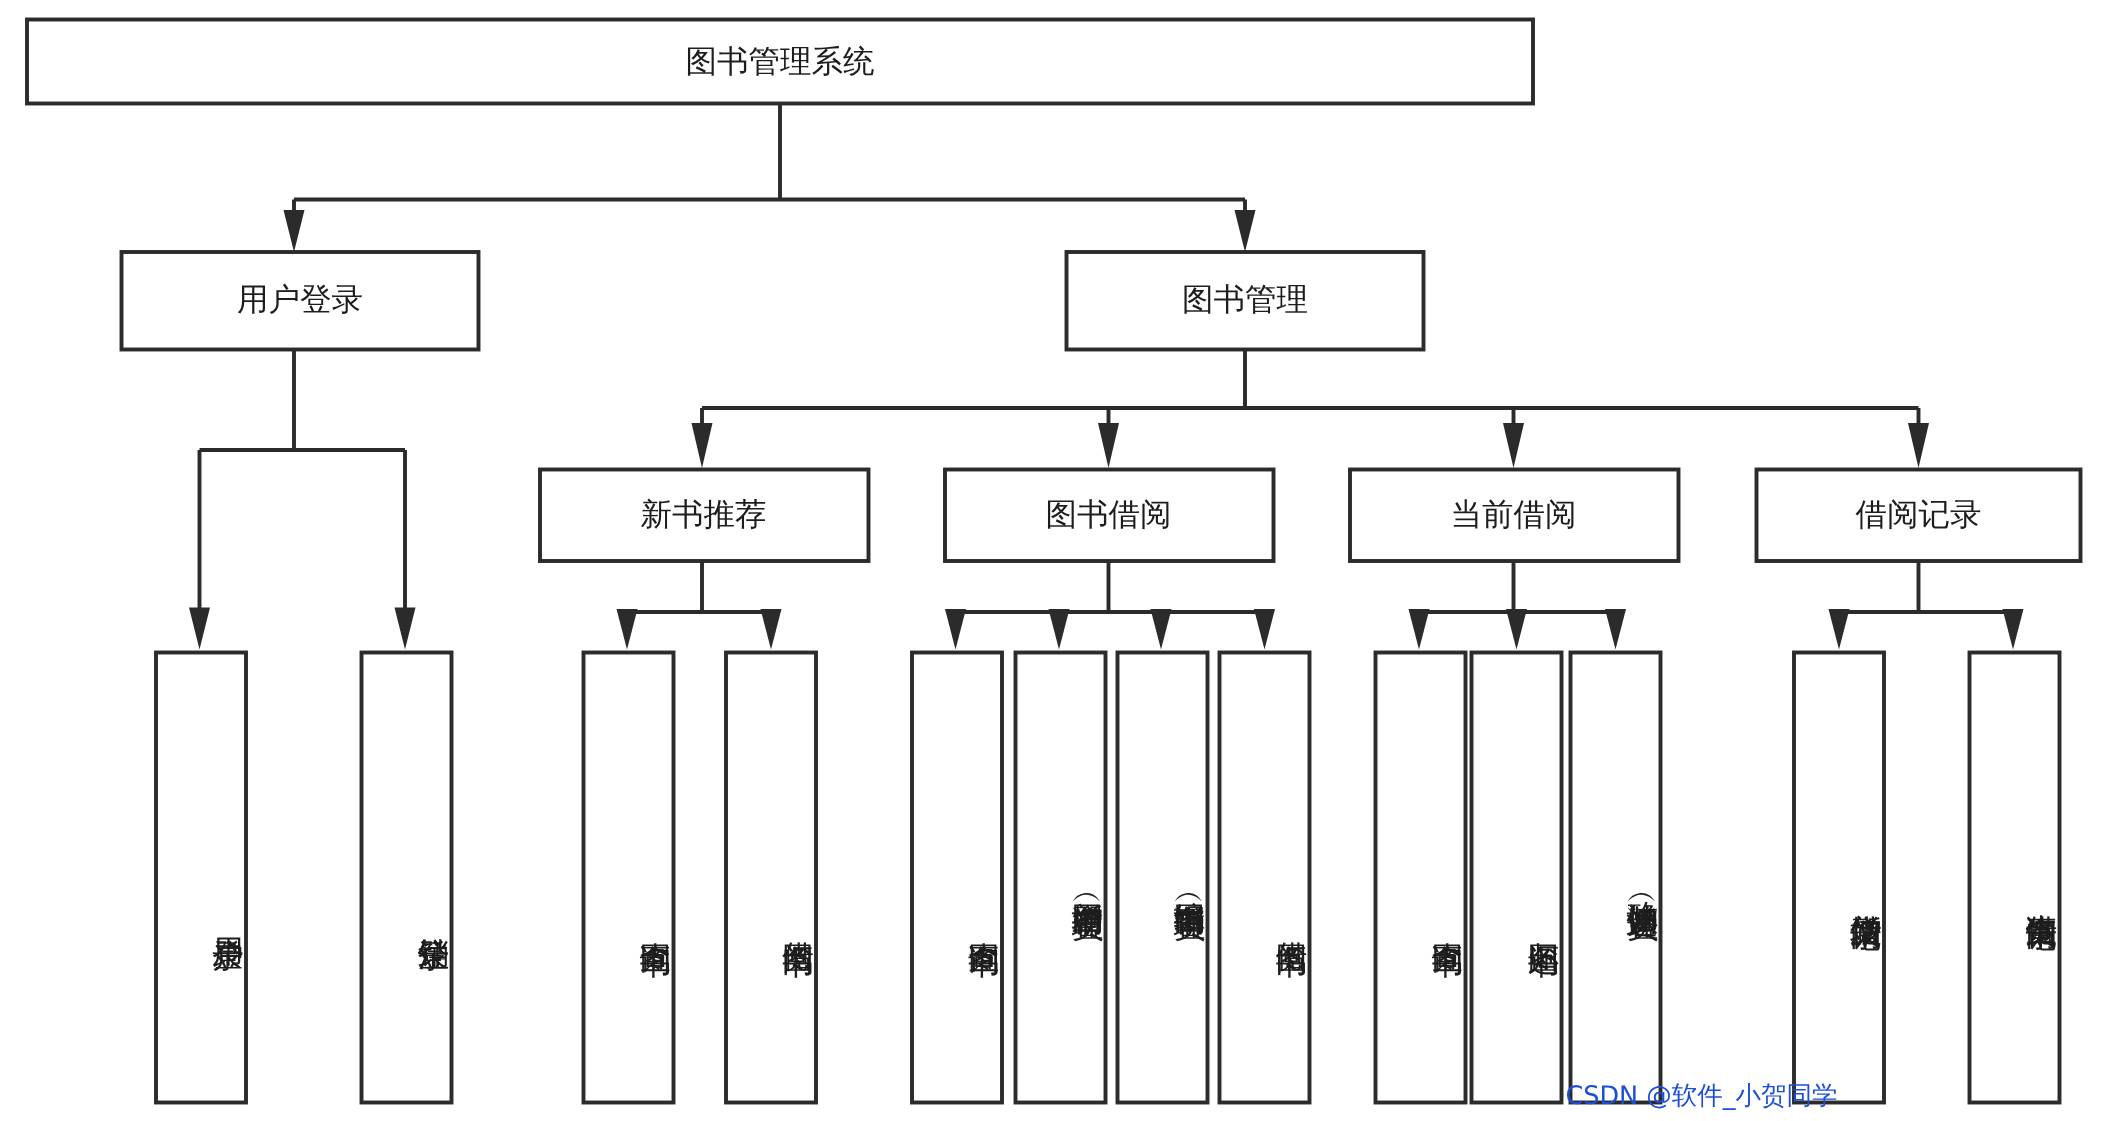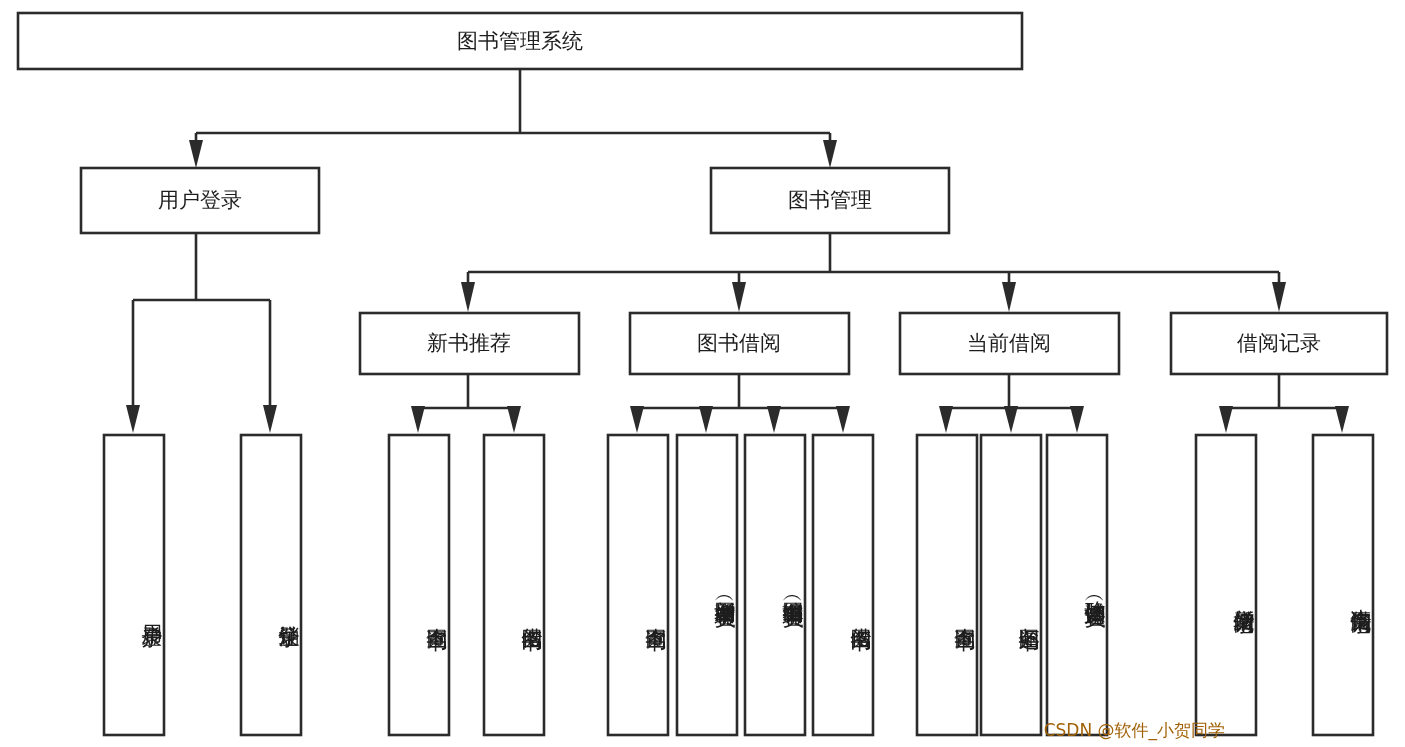--- a/index.html
+++ b/index.html
@@ -61,21 +61,21 @@
     justify-content: center;
     white-space: nowrap;
     user-select: none;
   }
   .watermark {
     position: absolute;
     right: 8px;
     bottom: 5px;
     font-family: "DejaVu Sans", "Liberation Sans", sans-serif;
     font-size: 17px;
-    color: #a16207;
+    color: #1d4ed8;
     white-space: nowrap;
     user-select: none;
     margin-top: 20px;
   }
 </style>
 </head>
 <body>
 
 <div id="diagram-root">
 

